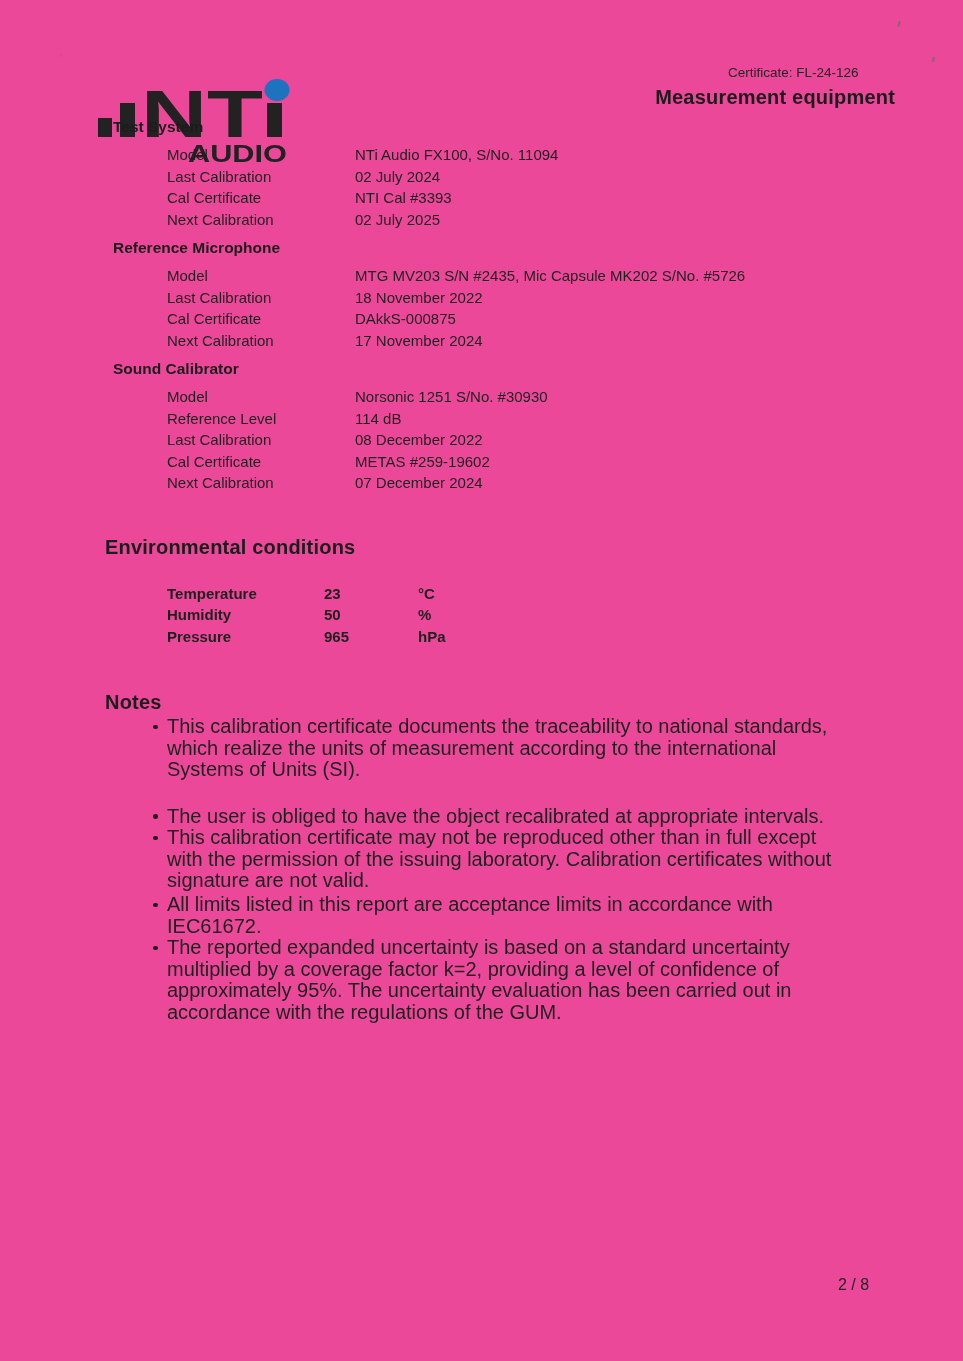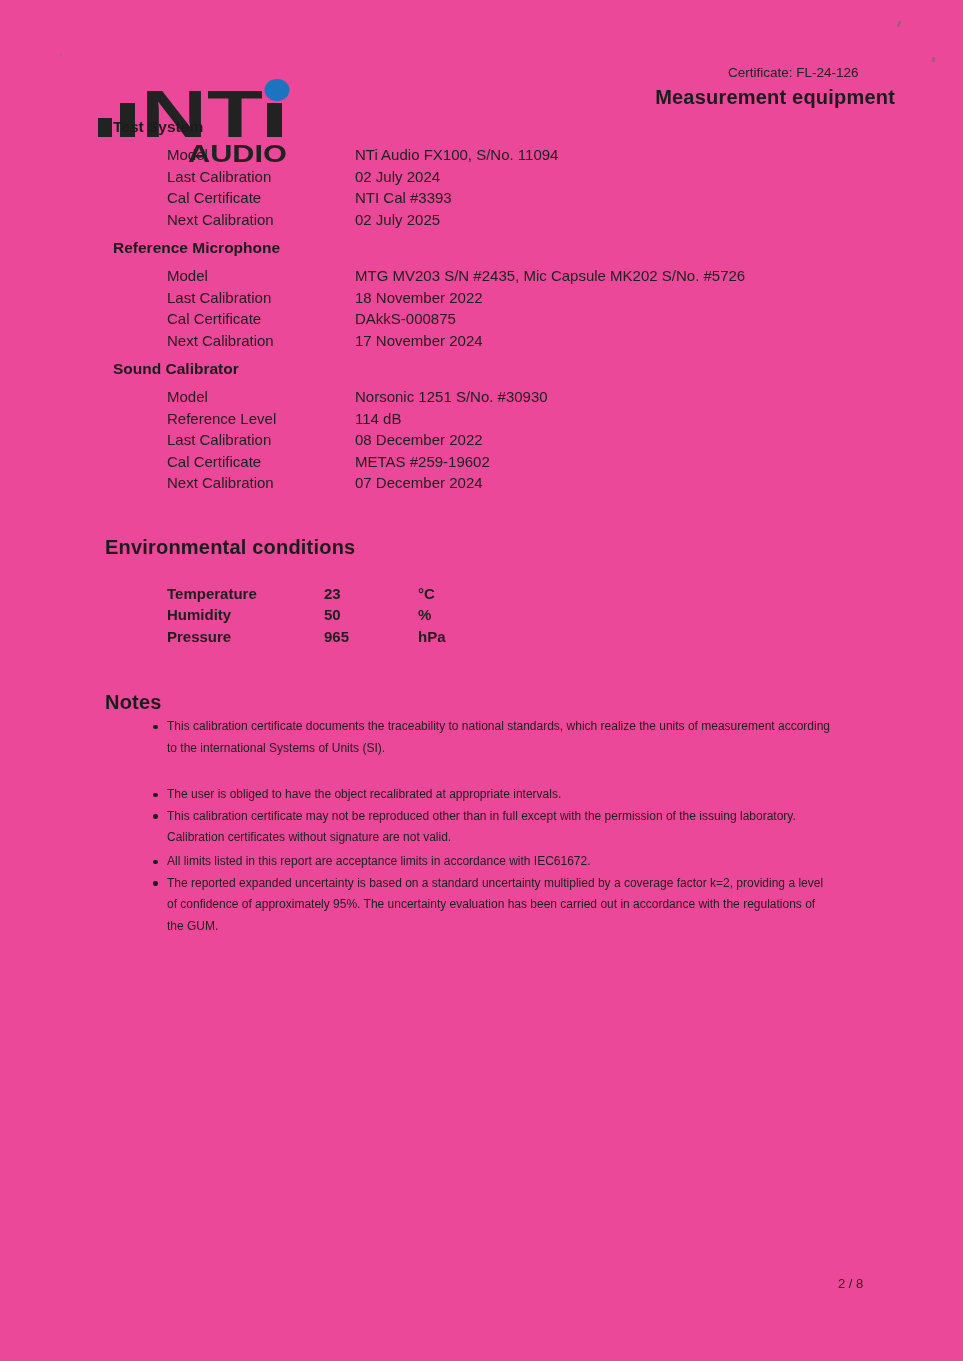--- a/index.html
+++ b/index.html
@@ -100,41 +100,41 @@
     font-weight: bold;
   }
   .env-label { width: 157px; flex-shrink: 0; }
   .env-num   { width: 88px; flex-shrink: 0; }
   .env-unit  { margin-left: 6px; }
 
   .notes-list { margin-top: 2px; width: 730px; }
   .note-item {
     position: relative;
     padding-left: 62px;
-    font-size: 12px;
+    font-size: 20px;
     line-height: 21.5px;
   }
   .note-item .bullet-dot {
     position: absolute;
     left: 48px;
     top: 8.5px;
     width: 4.5px;
     height: 4.5px;
     border-radius: 50%;
     background: #1f1f1f;
   }
   .note-1 { margin-top: 25px; }
   .note-3 { margin-top: 2.5px; }
 
   
   .page-indicator {
     position: absolute;
     left: 838px;
     top: 1276px;
-    font-size: 13px;
+    font-size: 16px;
     color: #232323;
   }
 </style>
 </head>
 <body>
 
 <div class="page">
 
   <div class="artifact artifact-1"></div>
   <div class="artifact artifact-2"></div>

